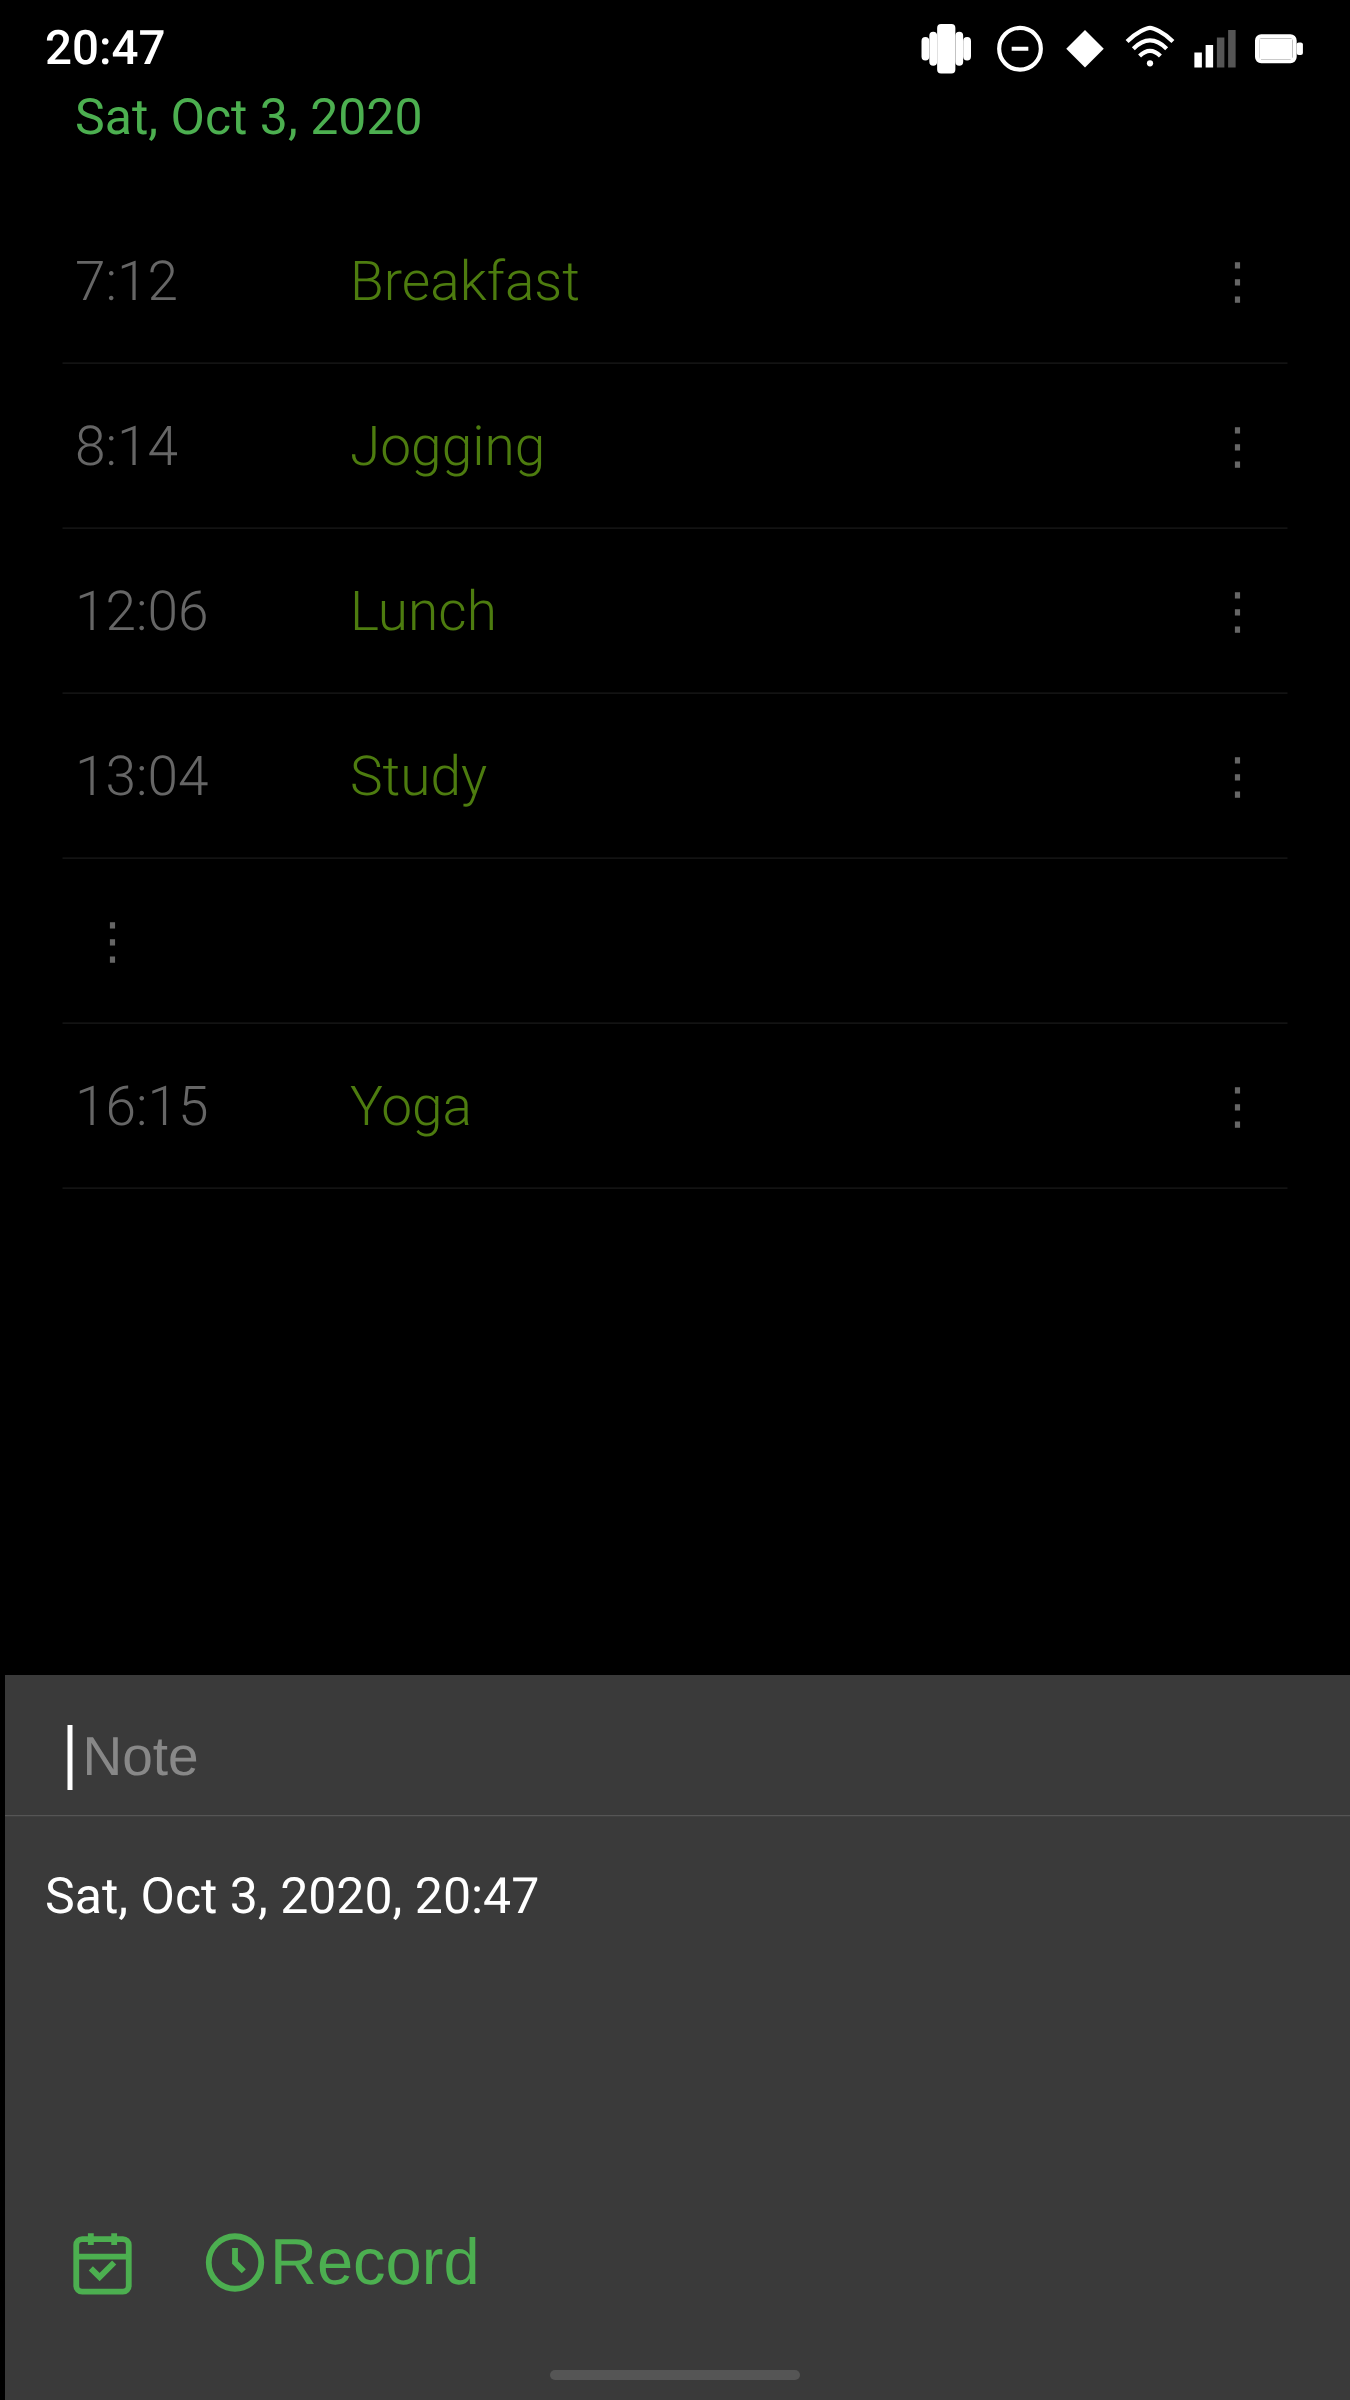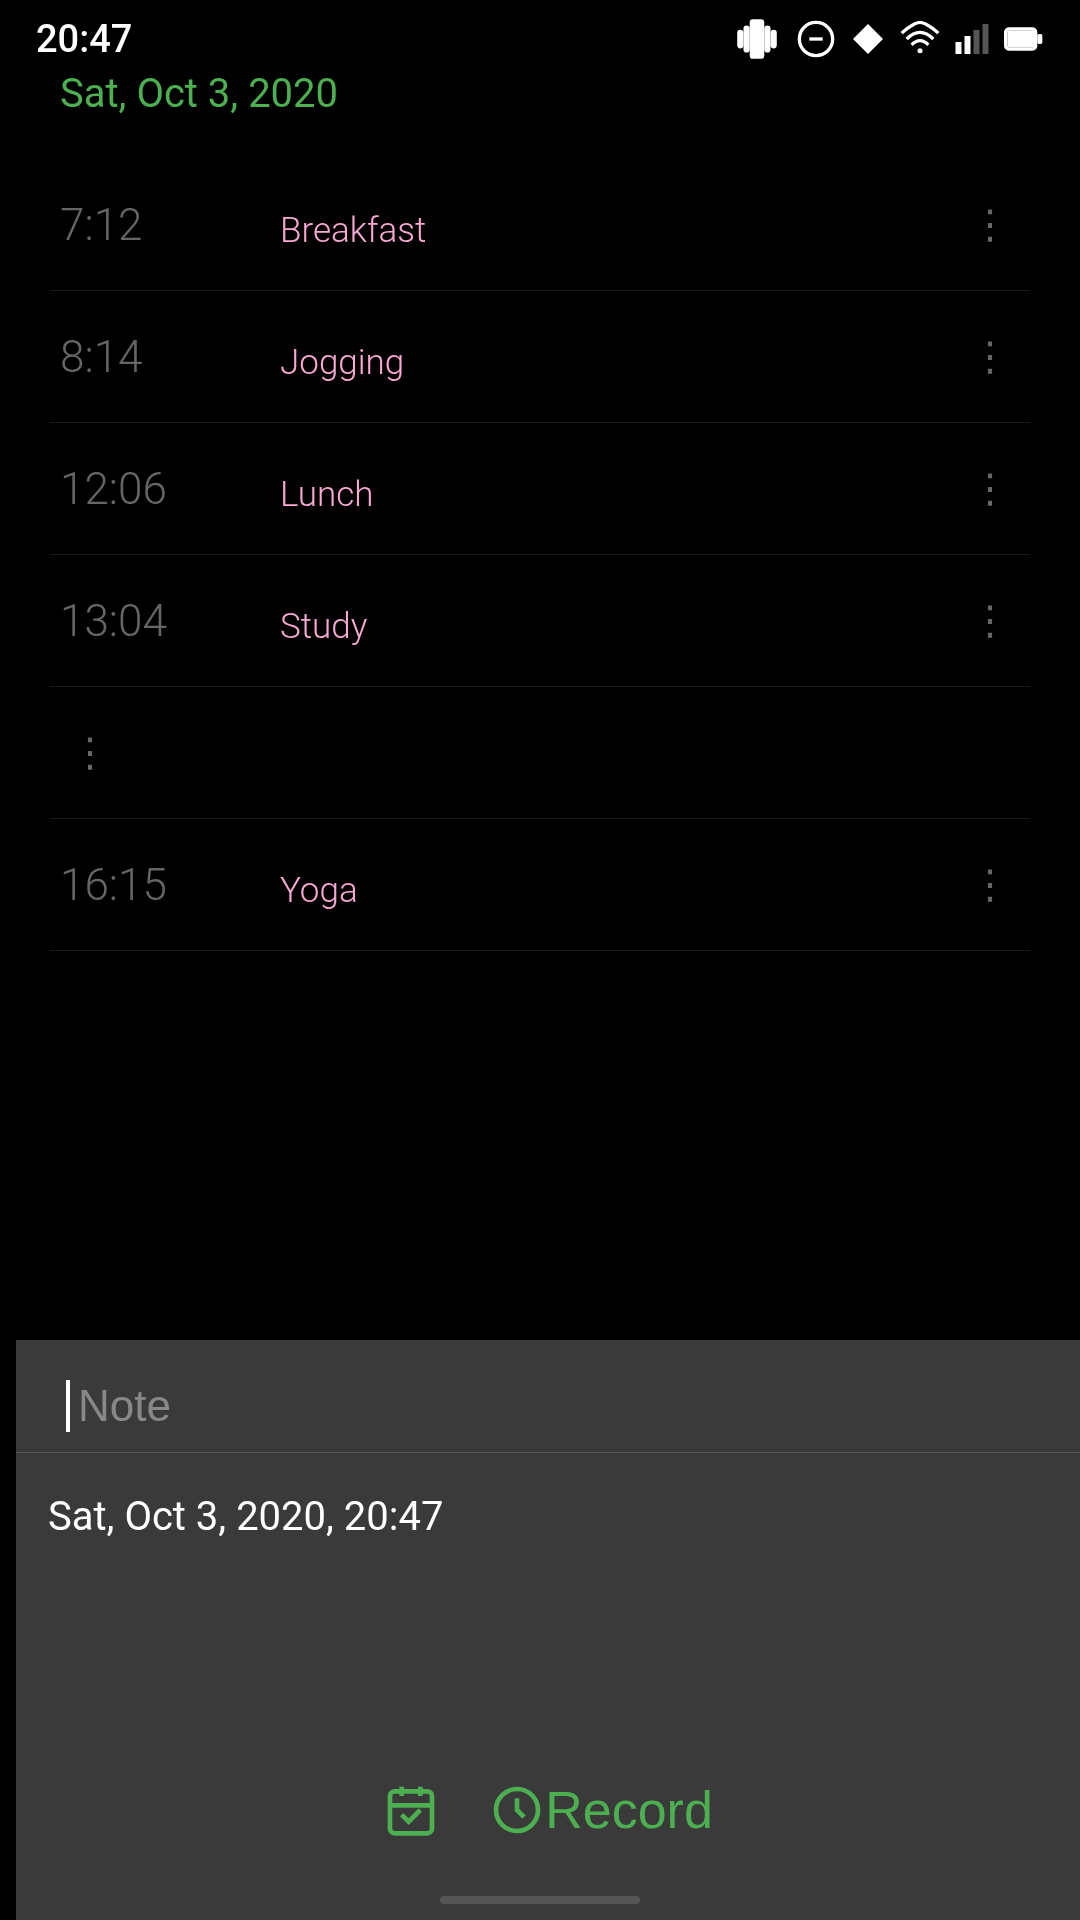--- a/index.html
+++ b/index.html
@@ -80,37 +80,37 @@
     }
 
     .activity-time {
       font-size: 44px;
       color: #666;
       min-width: 160px;
       font-weight: 300;
     }
 
     .activity-name {
-      font-size: 35px;
-      color: #f9a8d4;
+      font-size: 44px;
+      color: #4d7c0f;
       font-weight: 300;
     }
 
     .more-icon {
       color: #666;
       font-size: 40px;
       cursor: pointer;
       padding: 10px;
     }
 
     
     .bottom-panel {
       position: absolute;
       bottom: 0;
-      left: 16px;
+      left: 4px;
       right: 0;
       background-color: #3a3a3a;
       height: 580px;
     }
 
     .note-input-area {
       padding: 40px 50px 20px 50px;
       border-bottom: 1px solid #555;
     }
 
@@ -147,21 +147,21 @@
       font-weight: 400;
     }
 
     .bottom-actions {
       position: absolute;
       bottom: 80px;
       left: 0;
       right: 0;
       display: flex;
       align-items: center;
-      justify-content: center;
+      justify-content: flex-start;
       padding: 0 50px;
     }
 
     .bottom-left-icons {
       display: flex;
       gap: 50px;
       align-items: center;
     }
 
     .record-button {

